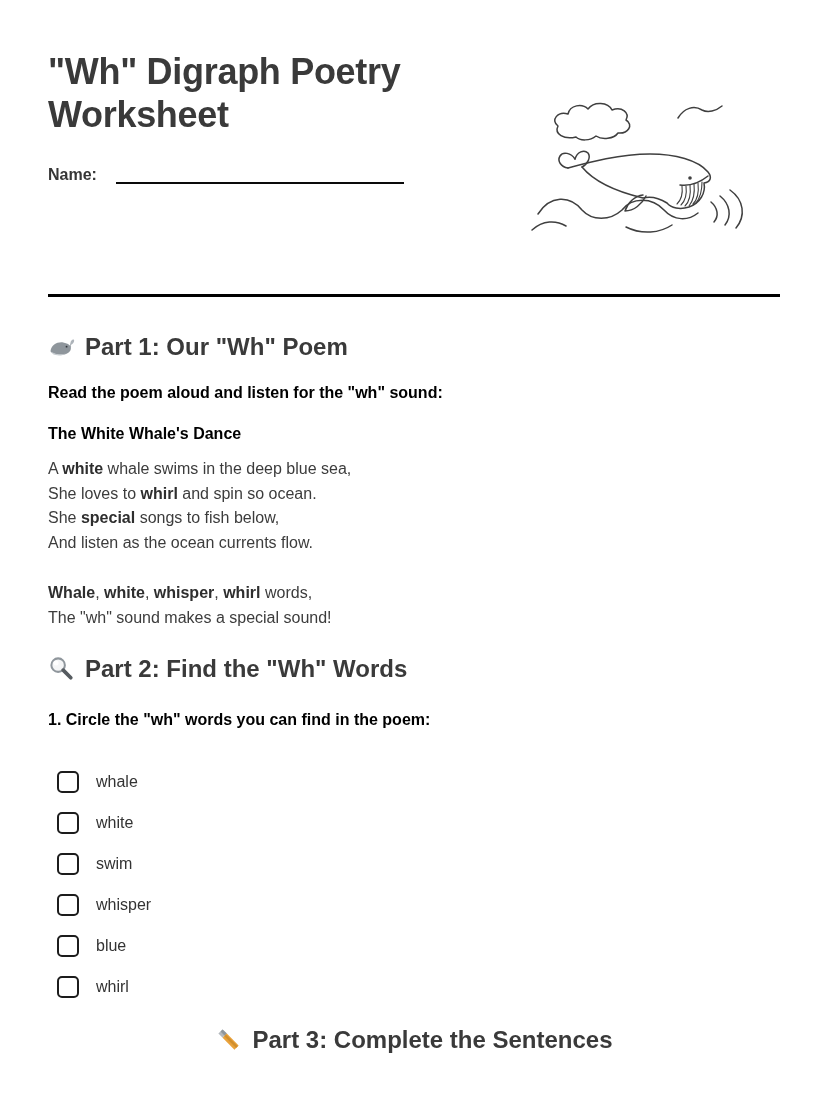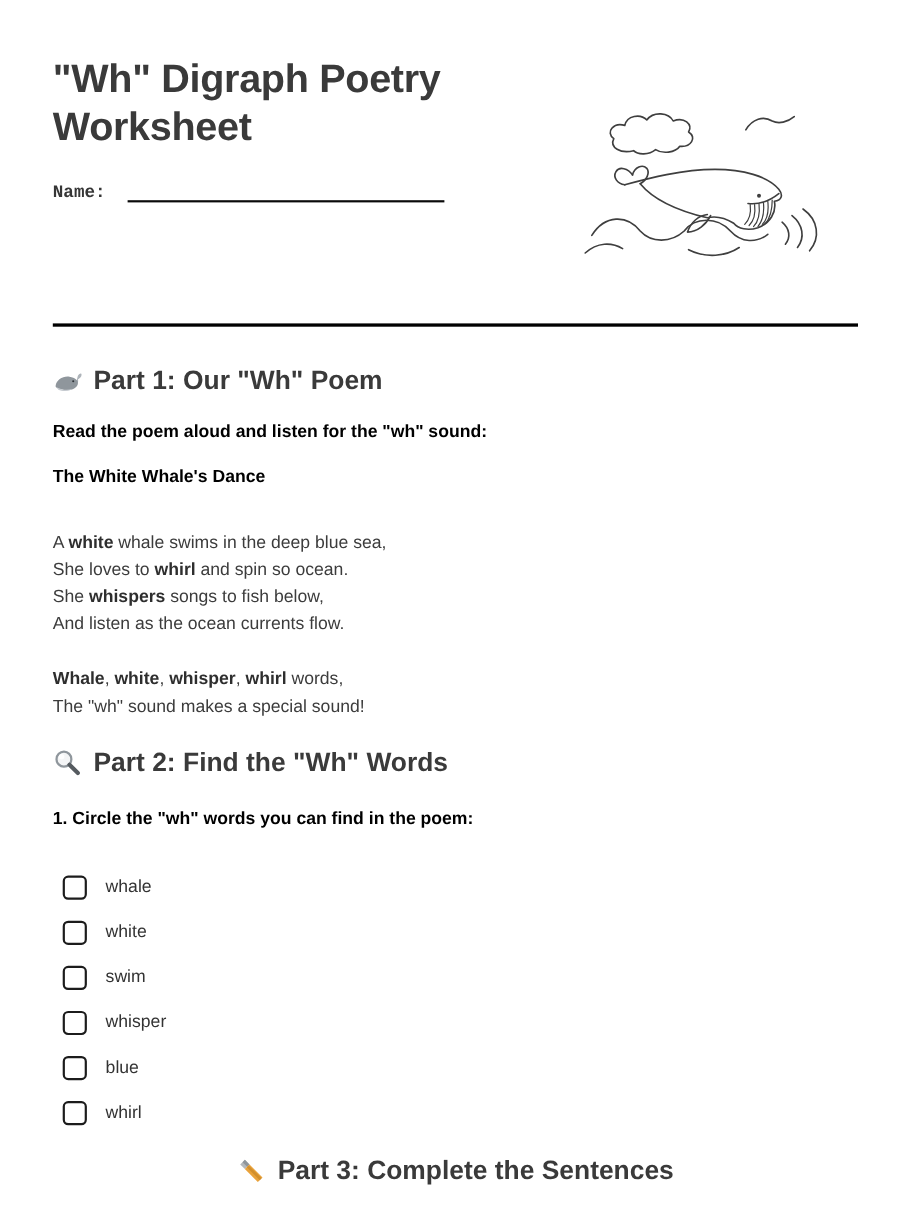--- a/index.html
+++ b/index.html
@@ -12,21 +12,21 @@
   .page { position: relative; width: 828px; height: 1118px; padding: 50px 48px 0 48px; }
 
   .doc-title {
     font-size: 36px; line-height: 43px; font-weight: bold;
     color: #3a3a3a; width: 460px; letter-spacing: -0.3px;
   }
 
   .field-row { display: flex; align-items: flex-end; height: 24px; }
   .field-row.name { margin-top: 24px; }
   .field-row.date { margin-top: 21px; }
-  .field-label { font-size: 16px; font-weight: bold; color: #363636; width: 68px; font-family: Liberation Mono, monospace; }
+  .field-label { font-size: 16px; font-weight: bold; color: #363636; width: 68px; }
   .field-line { width: 288px; height: 22px; border-bottom: 2px solid #0a0a0a; }
 
   .illustration { position: absolute; left: 530px; top: 92px; width: 265px; height: 145px; }
   .illustration svg { width: 100%; height: 100%; }
 
   .divider { margin-top: 110px; width: 732px; height: 3px; background: #000000; }
 
   .section-heading {
     display: flex; align-items: center; gap: 10px;
     font-size: 24px; line-height: 30px; font-weight: bold; color: #3a3a3a;
@@ -35,21 +35,21 @@
   .h-part1 { margin-top: 35px; }
   .h-part2 { margin-top: 23px; }
   .h-part3 { margin-top: 26px; justify-content: center; }
 
   .bold-line { font-size: 16px; line-height: 21px; font-weight: bold; color: #000000; }
   .instruction1 { margin-top: 20px; }
   .poem-title { margin-top: 20px; }
   .instruction2 { margin-top: 25px; }
 
   .stanza { font-size: 16px; line-height: 24.6px; color: #3c3c3c; }
-  .stanza-1 { margin-top: 38px; }
+  .stanza-1 { margin-top: 13px; }
   .stanza-2 { margin-top: 26px; }
   .stanza b { color: #2e2e2e; }
 
   .checklist { margin-top: 41px; padding-left: 9px; }
   .check-row { display: flex; align-items: center; height: 23px; margin-bottom: 18px; }
   .checkbox {
     width: 22px; height: 22px; border: 2.5px solid #1c1c1c; border-radius: 5px;
     background: #ffffff; flex: 0 0 auto; cursor: pointer;
   }
   .check-label { font-size: 16px; color: #333333; margin-left: 17px; }
@@ -120,21 +120,21 @@
     <span>Part 1: Our "Wh" Poem</span>
   </h2>
 
   <p class="bold-line instruction1">Read the poem aloud and listen for the "wh" sound:</p>
 
   <p class="bold-line poem-title">The White Whale's Dance</p>
 
   <div class="stanza stanza-1">
     <div><span>A </span><b>white</b><span> whale swims in the deep blue sea,</span></div>
     <div><span>She loves to </span><b>whirl</b><span> and spin so ocean.</span></div>
-    <div><span>She </span><b>whispers</b><span> songs to fish below,</span></div>
+    <div><span>She </span><b>special</b><span> songs to fish below,</span></div>
     <div><span>And listen as the ocean currents flow.</span></div>
   </div>
 
   <div class="stanza stanza-2">
     <div><b>Whale</b><span>, </span><b>white</b><span>, </span><b>whisper</b><span>, </span><b>whirl</b><span> words,</span></div>
     <div><span>The "wh" sound makes a special sound!</span></div>
   </div>
 
   <h2 class="section-heading h-part2">
     <span class="icon">

